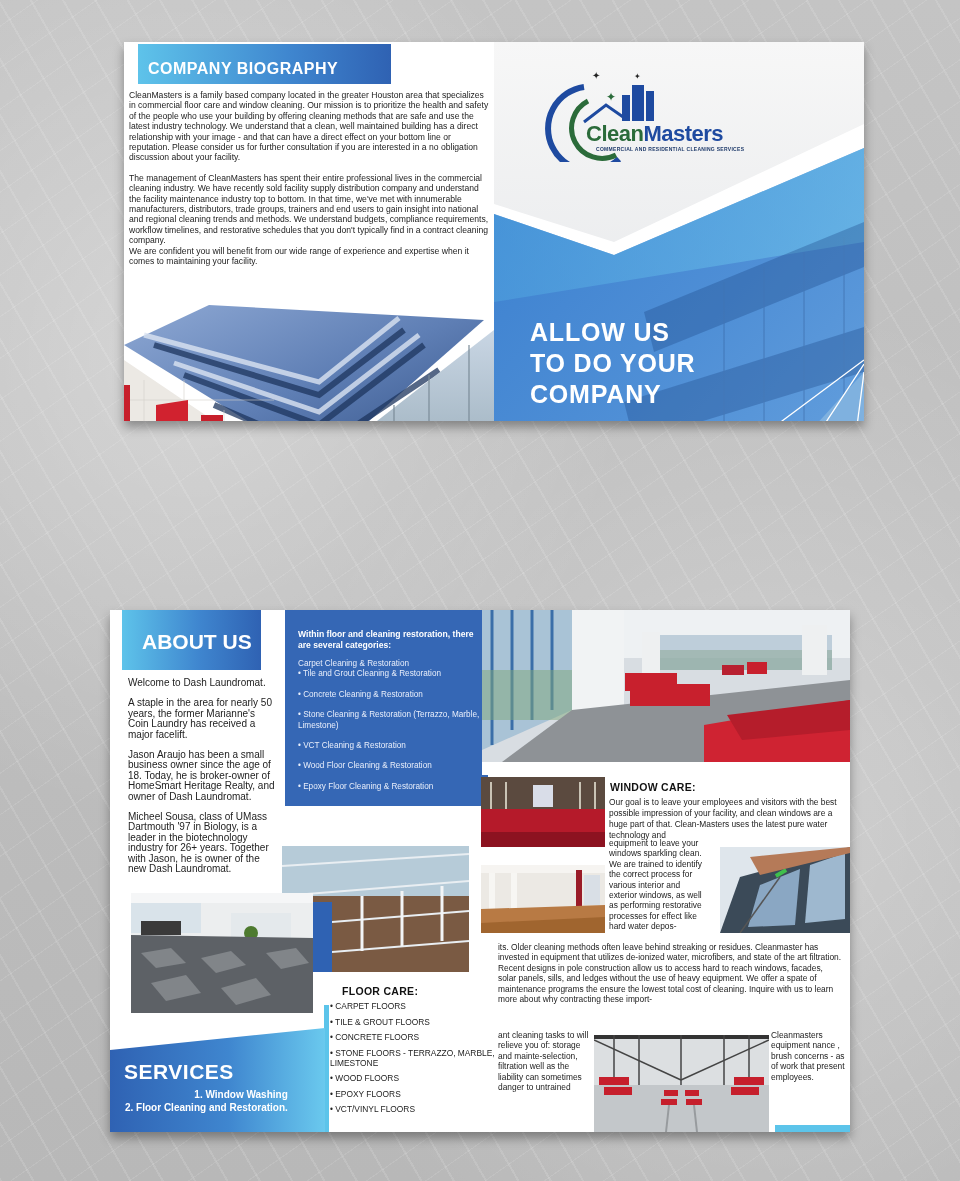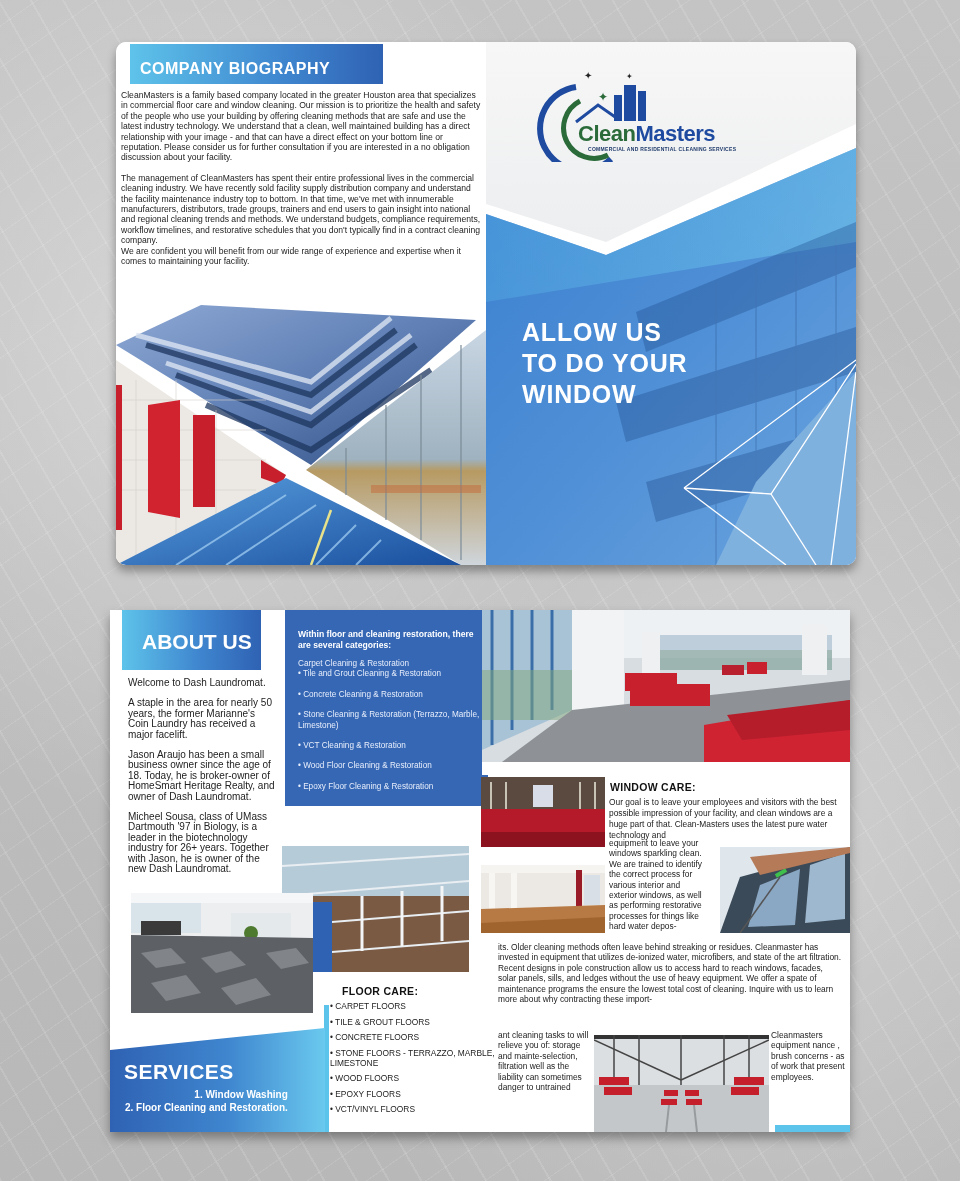--- a/index.html
+++ b/index.html
@@ -15,21 +15,21 @@
       linear-gradient(180deg, #c4c4c4, #b8b8b8);
     position: relative;
   }
   .page {
     position: absolute;
     background: #fff;
     box-shadow: 0 6px 10px rgba(0,0,0,0.35);
     overflow: hidden;
   }
   
-  #spread-top { left: 116px; top: 42px; width: 740px; height: 523px; border-radius: 10px; }
+  #spread-top { left: 124px; top: 42px; width: 740px; height: 379px; }
   .bio-panel { position: absolute; left: 0; top: 0; width: 370px; height: 523px; background: #fff; }
   .bio-header {
     position: absolute; left: 14px; top: 2px; width: 253px; height: 40px;
     background: linear-gradient(90deg, #5ec3ea 0%, #3f86cf 60%, #2f62b3 100%);
     color: #fff; font-weight: bold; font-size: 16px; letter-spacing: 0.5px;
     padding: 16px 0 0 10px;
   }
   .bio-text {
     position: absolute; left: 5px; top: 48px; width: 362px;
     font-size: 8.6px; line-height: 10.4px; color: #222;
@@ -243,21 +243,21 @@
       </svg>
       <div class="logo-word">
         <span class="clean">Clean</span><span class="masters">Masters</span>
       </div>
       <div class="logo-tag">Commercial and Residential Cleaning Services</div>
     </div>
 
     <div class="cover-headline">
       <div>ALLOW US</div>
       <div>TO DO YOUR</div>
-      <div>WINDOW</div>
+      <div>COMPANY</div>
     </div>
   </div>
 </div>
 
 <div class="page" id="spread-bottom">
 
   <div class="about-header">ABOUT US</div>
   <div class="about-text">
     <p>Welcome to Dash Laundromat.</p>
     <p>A staple in the area for nearly 50 years, the former Marianne's Coin Laundry has received a major facelift.</p>
@@ -411,21 +411,21 @@
       </g>
       <g stroke="#6d7073" stroke-width="2" opacity="0.5">
         <line x1="75" y1="70" x2="72" y2="97"></line>
           <line x1="100" y1="70" x2="103" y2="97"></line>
       </g>
     </svg>
   </div>
 
   <div class="window-title">WINDOW CARE:</div>
   <div class="window-text">Our goal is to leave your employees and visitors with the best possible impression of your facility, and clean windows are a huge part of that.   Clean-Masters uses the latest pure water technology and</div>
-  <div class="window-text2">equipment to leave your windows sparkling clean.  We are trained to identify the correct process for various interior and exterior windows, as well as performing restorative processes for things like hard water depos-</div>
+  <div class="window-text2">equipment to leave your windows sparkling clean.  We are trained to identify the correct process for various interior and exterior windows, as well as performing restorative processes for effect like hard water depos-</div>
   <div class="window-text3">its. Older cleaning methods often leave behind streaking or residues.  Cleanmaster has invested in equipment that utilizes de-ionized water, microfibers, and state of the art filtration.   Recent designs in pole construction allow us to access hard to reach windows, facades, solar panels, sills, and ledges without the use of heavy equipment. We offer a spate of maintenance programs the ensure the lowest total cost of cleaning.  Inquire with us to learn more about why contracting these import-</div>
   <div class="window-text4">ant cleaning tasks to will relieve you of: storage and mainte-selection,  filtration well as the liability can sometimes danger to untrained</div>
   <div class="window-text5">Cleanmasters equipment nance , brush concerns - as of work that present employees.</div>
 
   <div class="floor-title">FLOOR CARE:</div>
   <ul class="floor-list">
     <li>• Carpet Floors</li>
     <li>• Tile &amp; Grout Floors</li>
     <li>• Concrete Floors</li>
     <li>• Stone Floors - Terrazzo, Marble, Limestone</li>

